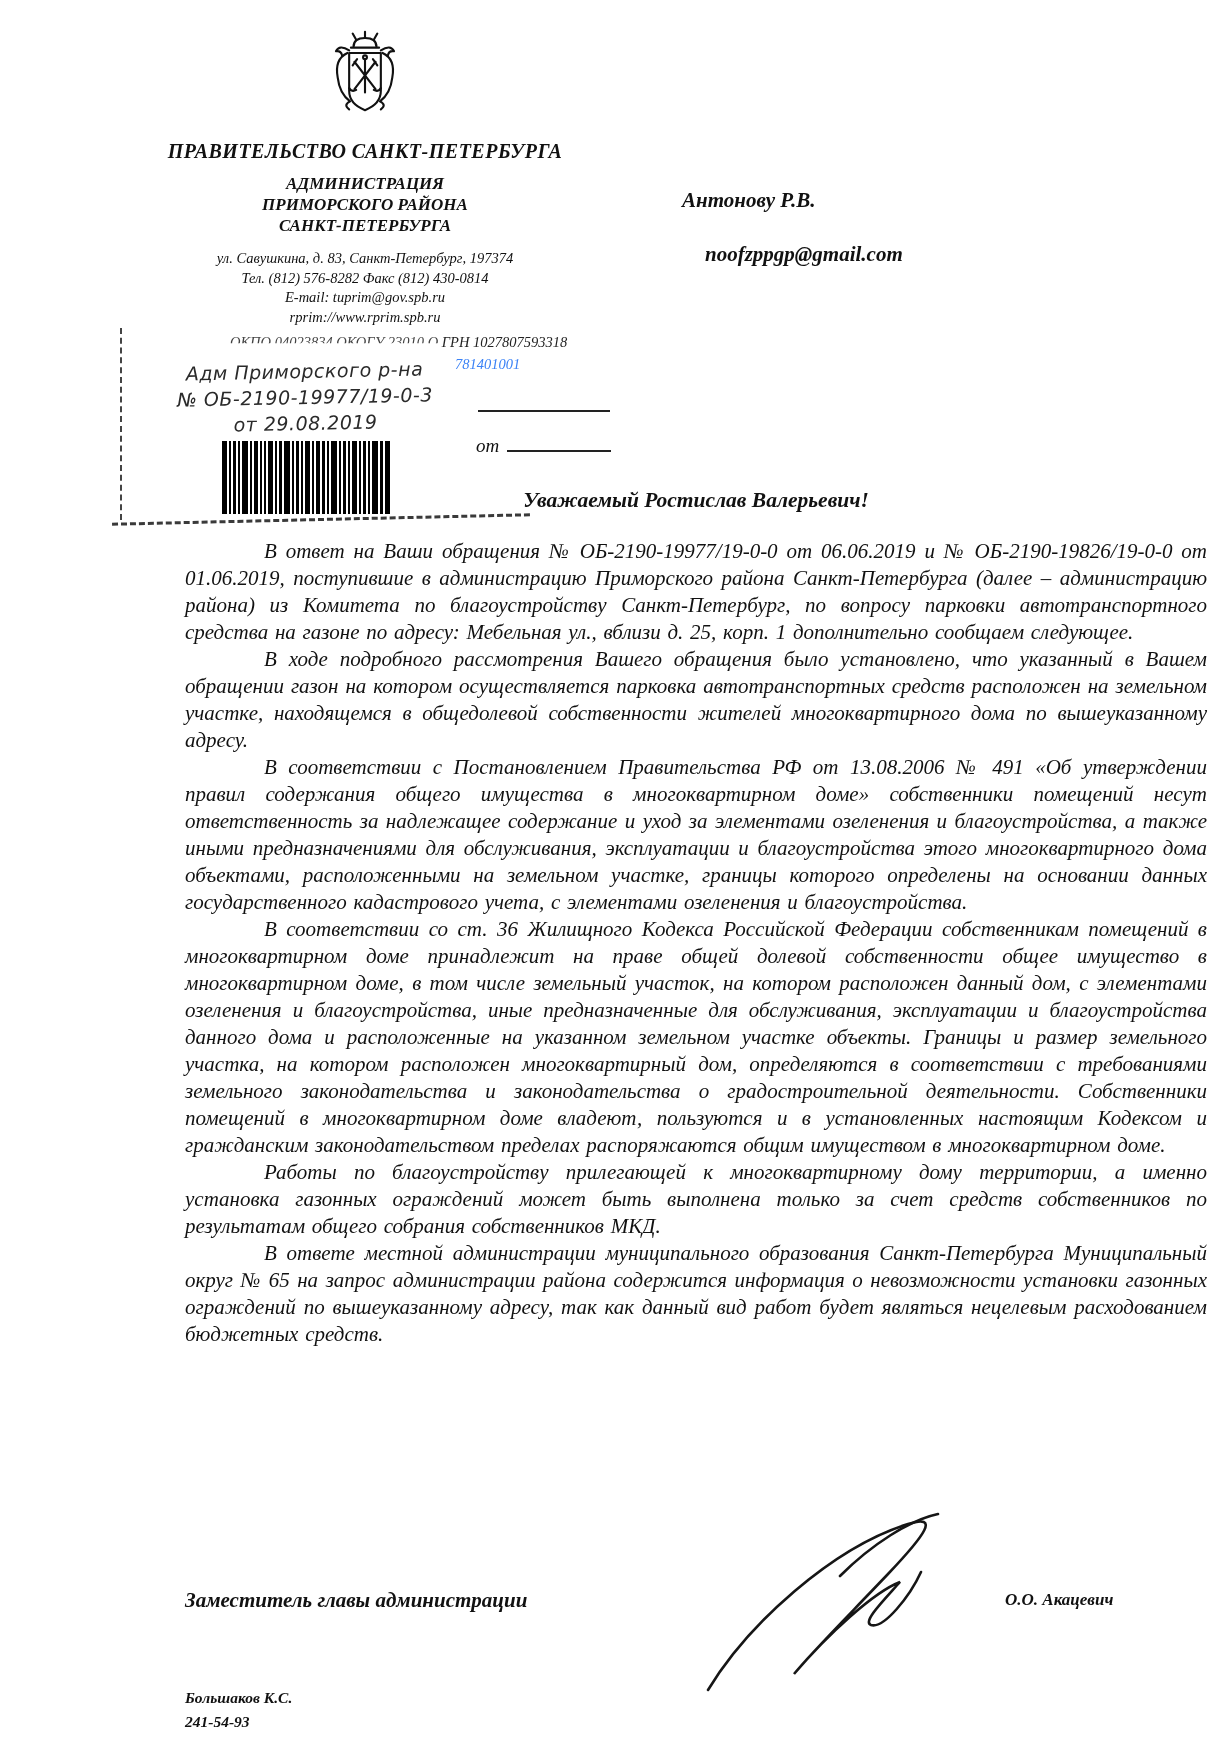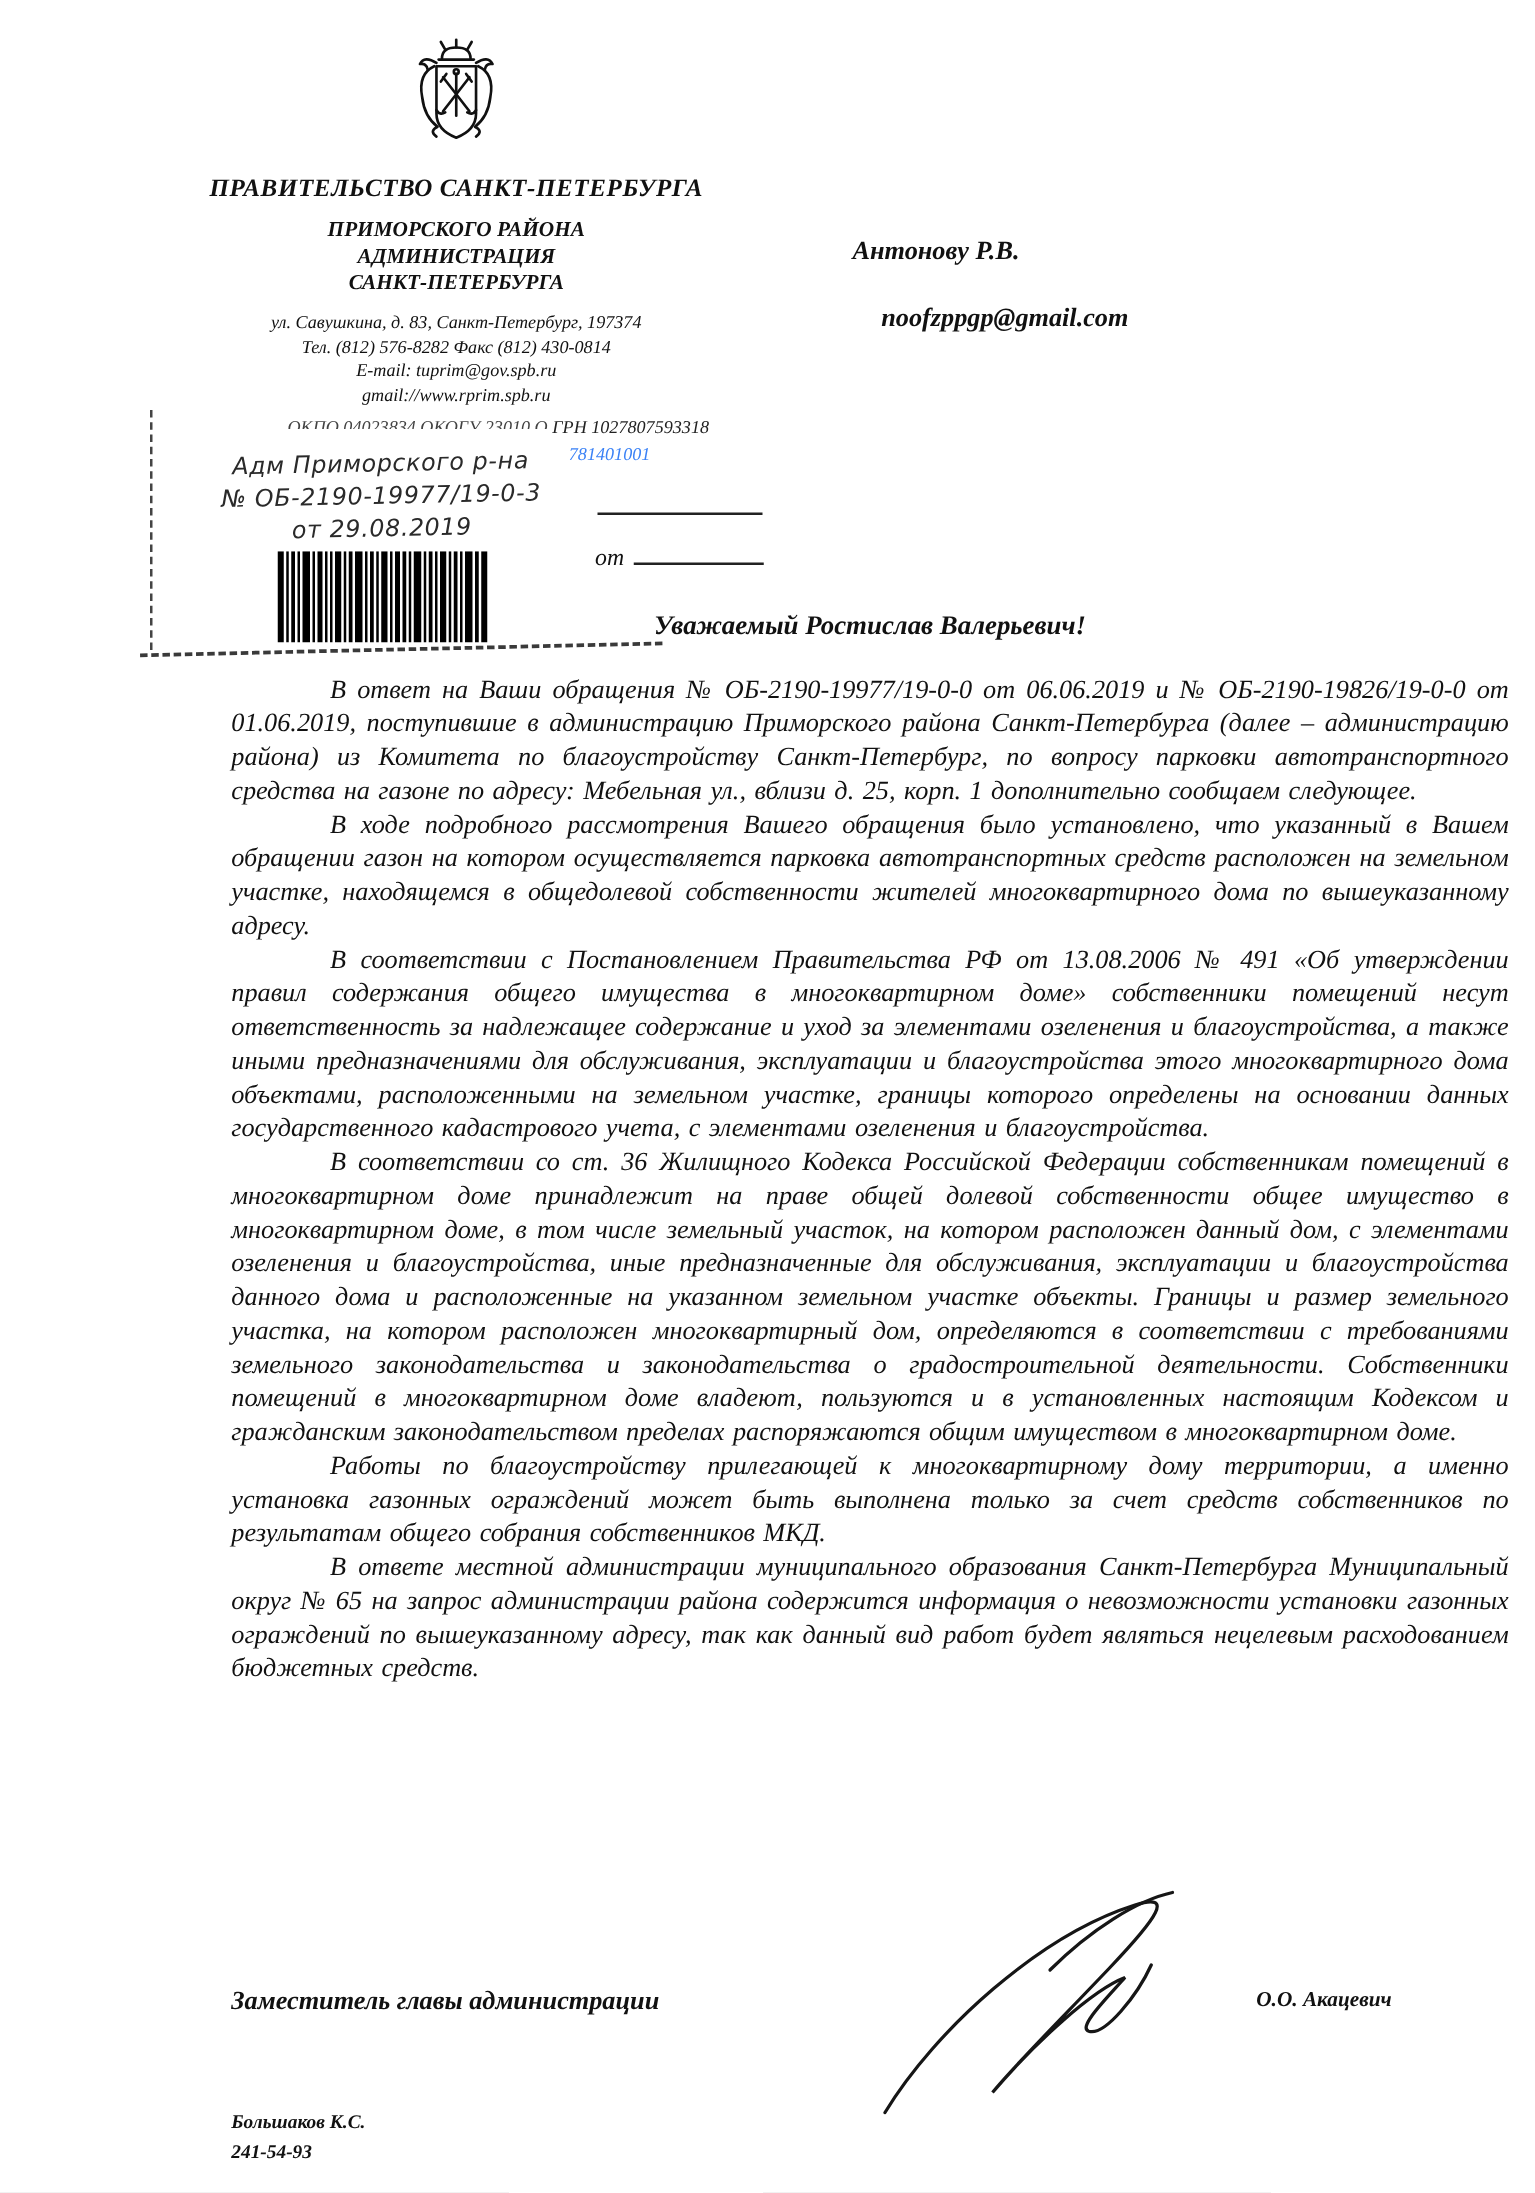--- a/index.html
+++ b/index.html
@@ -73,29 +73,29 @@
         <path d="M38 38 l24 31 m0 -31 l-24 31"></path>
         <path d="M36 42 l5 -7 m18 0 l5 7"></path>
         <path d="M60 70 q5 3 8 -2 m-28 2 q-5 3 -8 -2"></path>
 
         <line x1="50" y1="35" x2="50" y2="73"></line>
         <circle cx="50" cy="33" r="2.2"></circle>
       </g>
     </svg>
     <div class="gov-title">ПРАВИТЕЛЬСТВО САНКТ-ПЕТЕРБУРГА</div>
     <div class="org-lines">
+      <div>АДМИНИСТРАЦИЯ</div>
       <div>ПРИМОРСКОГО РАЙОНА</div>
-      <div>АДМИНИСТРАЦИЯ</div>
       <div>САНКТ-ПЕТЕРБУРГА</div>
     </div>
     <div class="addr">
       <div>ул. Савушкина, д. 83, Санкт-Петербург, 197374</div>
       <div>Тел. (812) 576-8282  Факс (812) 430-0814</div>
       <div>E-mail: tuprim@gov.spb.ru</div>
-      <div>gmail://www.rprim.spb.ru</div>
+      <div>rprim://www.rprim.spb.ru</div>
     </div>
   </div>
 
   <div class="okpo-row">
     <span class="okpo-clip">ОКПО 04023834 ОКОГУ 23010 О</span>
     <span>ГРН 1027807593318</span>
   </div>
   <div class="kpp-row">781401001</div>
 
   <div class="stamp-dash-left"></div>

